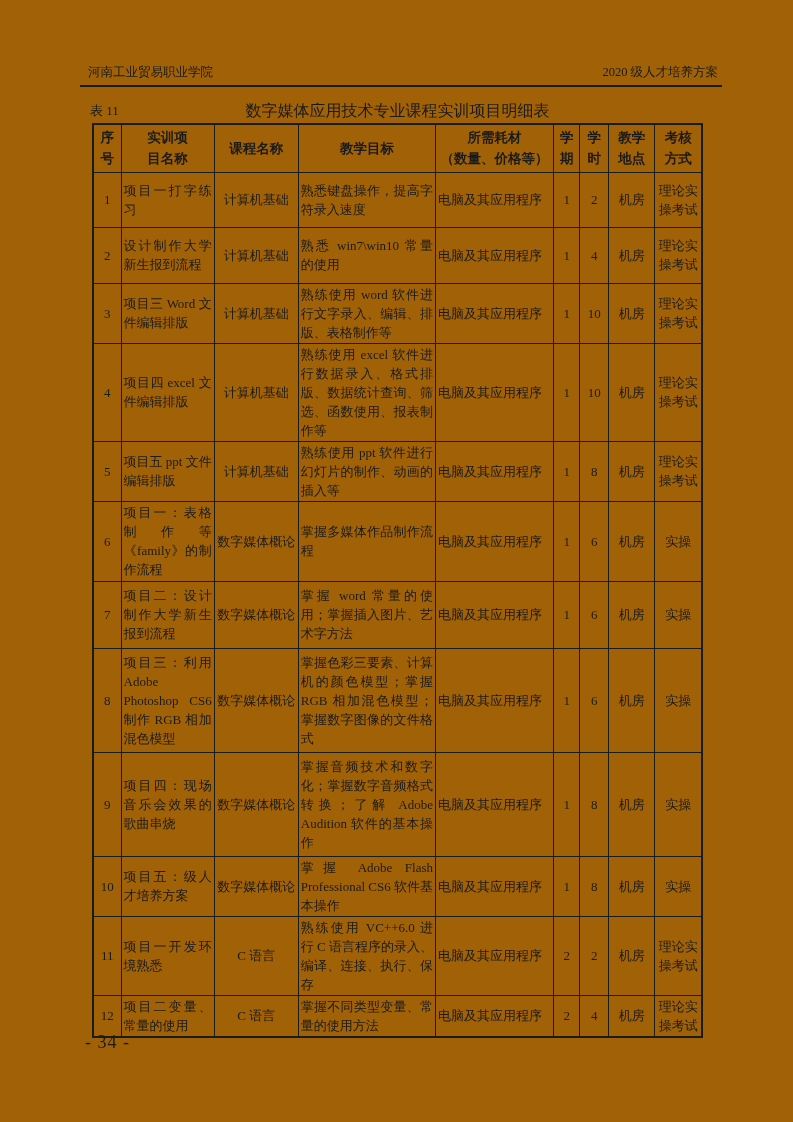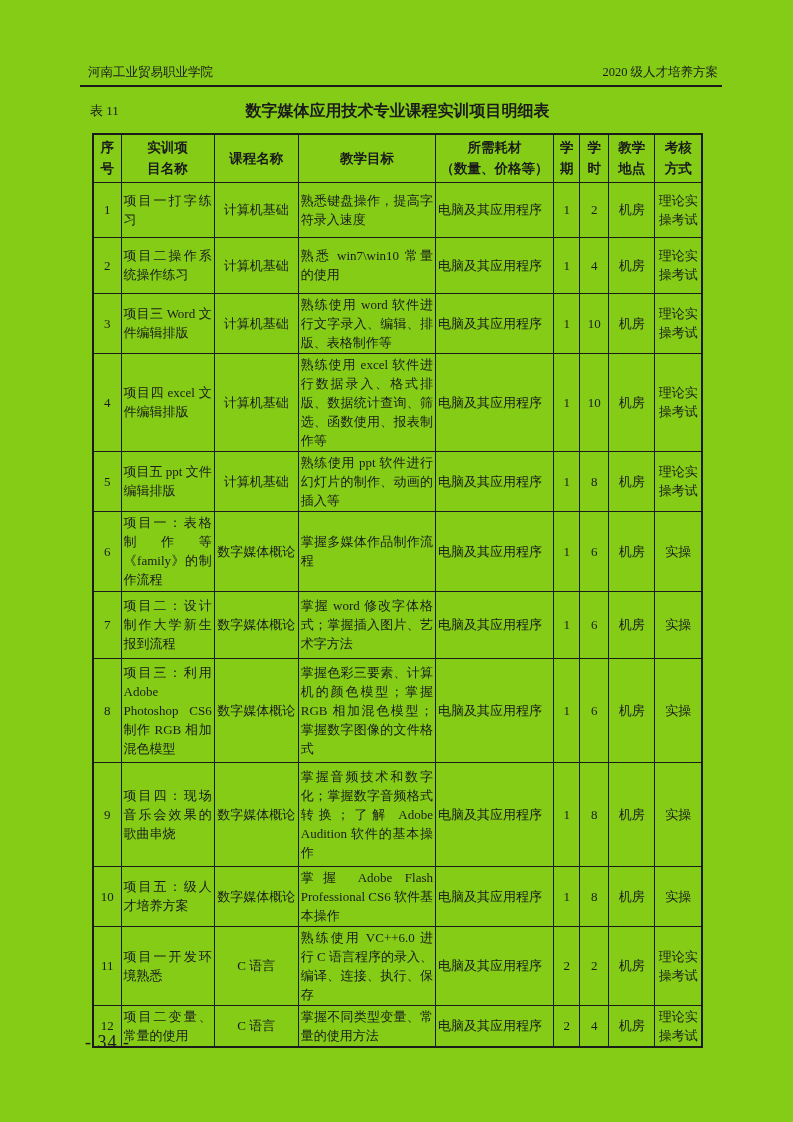--- a/index.html
+++ b/index.html
@@ -1,41 +1,41 @@
 <!DOCTYPE html>
 <html><head>
 <meta charset="utf-8">
 <style>
   html,body{margin:0;padding:0;background:#ffffff;}
   .page{
     position:relative;
     width:793px;height:1122px;
-    background:#84cc16;
+    background:#a16207;
     color:#1b1b1b;
     font-family:"Liberation Serif","DejaVu Serif",serif;
     overflow:hidden;
   }
   
   .doc-header{
     position:absolute;top:64px;left:80px;width:630px;
     display:flex;justify-content:space-between;align-items:flex-end;
     border-bottom:2px solid #1b1b1b;
     padding:0 4px 4px 8px;
     font-size:12.5px;line-height:17px;
   }
   
   .sheet{position:absolute;top:99px;left:92px;width:611px;}
-  .caption{position:relative;height:23px;margin-bottom:11px;}
+  .caption{position:relative;height:23px;margin-bottom:1px;}
   .caption .tbl-label{
     position:absolute;left:-2px;top:3px;font-size:13px;
   }
   .caption .tbl-title{
     text-align:center;
     font-family:"Liberation Sans","DejaVu Sans",sans-serif;
-    font-weight:bold;font-size:16px;line-height:23px;
+    font-weight:normal;font-size:16px;line-height:23px;
   }
   table{
     border-collapse:collapse;table-layout:fixed;
     width:611px;border:2px solid #1b1b1b;
   }
   col.c-no{width:28px}
   col.c-project{width:93px}
   col.c-course{width:84px}
   col.c-goal{width:137px}
   col.c-materials{width:118px}
@@ -132,21 +132,21 @@
     <td class="justify">熟悉键盘操作，提高字符录入速度</td>
     <td class="justify">电脑及其应用程序</td>
     <td class="center">1</td>
     <td class="center">2</td>
     <td class="center">机房</td>
     <td class="center">理论实操考试</td>
   </tr>
 
   <tr>
     <td class="center">2</td>
-    <td class="justify">项目二操作系统操作练习</td>
+    <td class="justify">设计制作大学新生报到流程</td>
     <td class="center">计算机基础</td>
     <td class="justify">熟悉 win7\win10 常量的使用</td>
     <td class="justify">电脑及其应用程序</td>
     <td class="center">1</td>
     <td class="center">4</td>
     <td class="center">机房</td>
     <td class="center">理论实操考试</td>
   </tr>
 
   <tr>
@@ -194,21 +194,21 @@
     <td class="center">1</td>
     <td class="center">6</td>
     <td class="center">机房</td>
     <td class="center">实操</td>
   </tr>
 
   <tr>
     <td class="center">7</td>
     <td class="justify">项目二：设计制作大学新生报到流程</td>
     <td class="center">数字媒体概论</td>
-    <td class="justify">掌握 word 修改字体格式；掌握插入图片、艺术字方法</td>
+    <td class="justify">掌握 word 常量的使用；掌握插入图片、艺术字方法</td>
     <td class="justify">电脑及其应用程序</td>
     <td class="center">1</td>
     <td class="center">6</td>
     <td class="center">机房</td>
     <td class="center">实操</td>
   </tr>
 
   <tr>
     <td class="center">8</td>
     <td class="justify">项目三：利用 Adobe Photoshop CS6 制作 RGB 相加混色模型</td>

